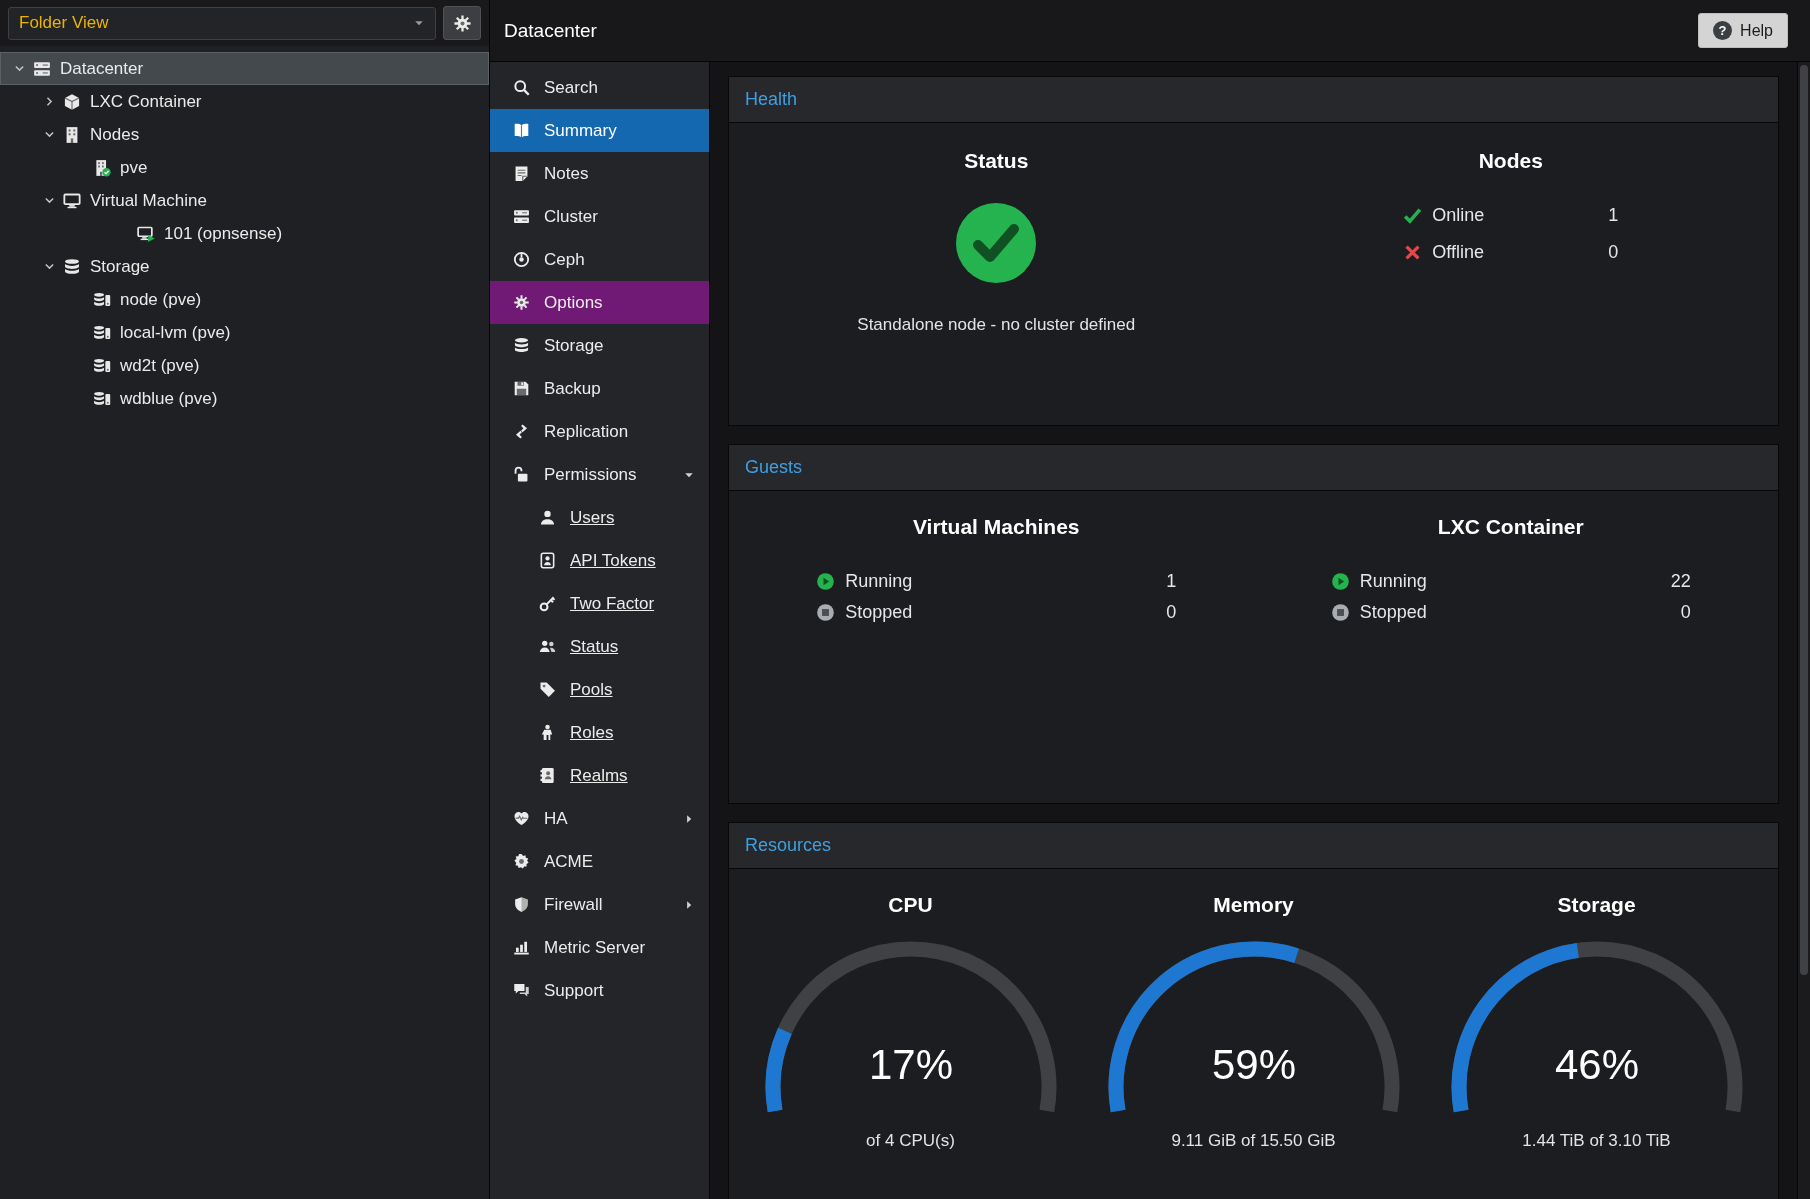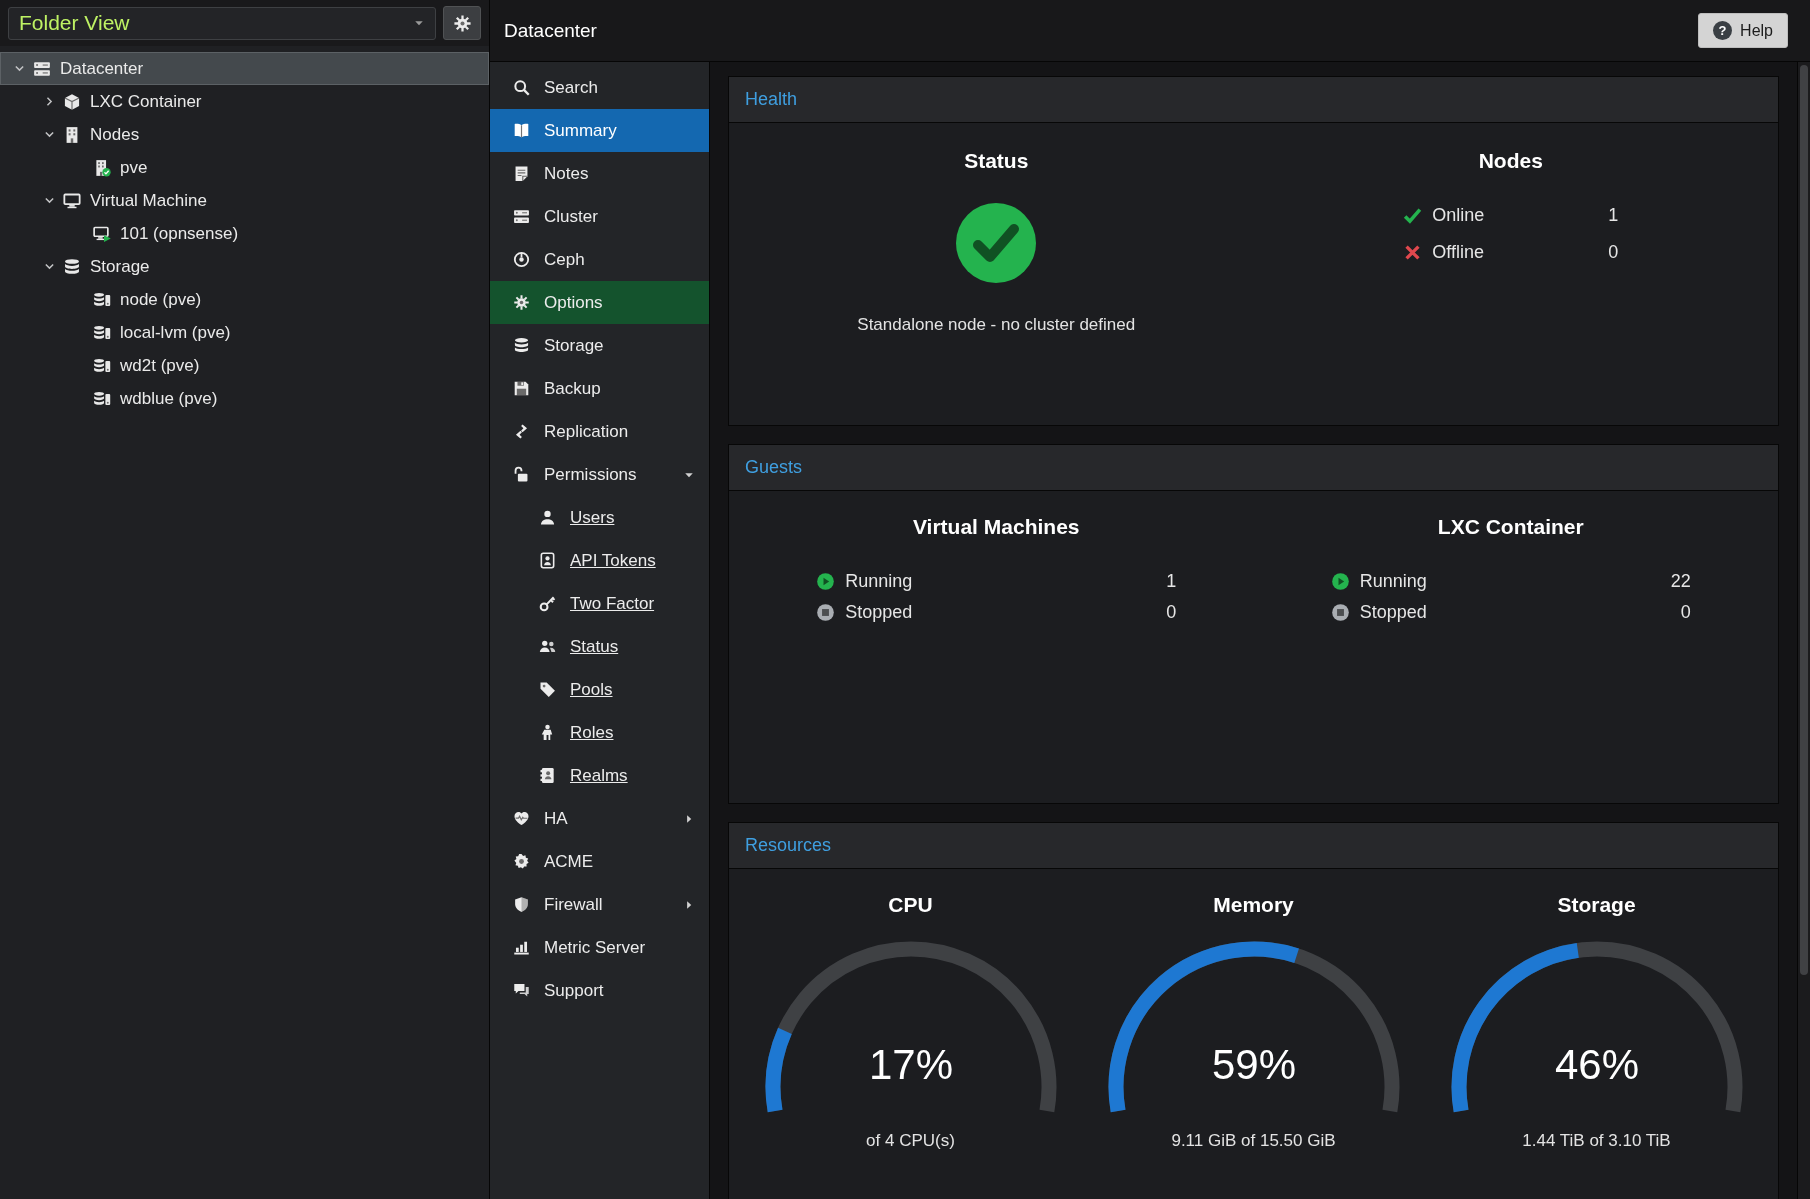--- a/index.html
+++ b/index.html
@@ -3,21 +3,21 @@
 <meta charset="utf-8">
 <style>
   *{box-sizing:border-box;margin:0;padding:0;}
   html,body{width:1810px;height:1199px;overflow:hidden;}
   body{background:#131314;font-family:"Liberation Sans","DejaVu Sans",sans-serif;color:#e6e6e6;}
   .app{display:flex;width:100%;height:100%;}
 
   
   .tree-panel{width:490px;min-width:490px;background:#1f2023;border-right:1px solid #060606;display:flex;flex-direction:column;}
   .tree-toolbar{height:46px;display:flex;align-items:center;gap:7px;padding:0 8px;background:#19191b;}
-  .combo{flex:1;height:33px;background:#232427;border:1px solid #3e4043;border-radius:3px;display:flex;align-items:center;justify-content:space-between;padding:0 10px;font-size:21px;color:#bef264;cursor:default;}
+  .combo{flex:1;height:33px;background:#232427;border:1px solid #3e4043;border-radius:3px;display:flex;align-items:center;justify-content:space-between;padding:0 10px;font-size:17px;color:#eab308;cursor:default;}
   .combo-arrow{color:#9a9a9a;display:inline-flex;}
   .gear-btn{width:38px;height:34px;background:#3c3e41;border:1px solid #505254;border-radius:3px;color:#ececec;display:flex;align-items:center;justify-content:center;cursor:pointer;}
   .gear-btn svg{width:19px;height:19px;}
   .tree{flex:1;padding-top:6px;overflow:hidden;}
   .tree-row{height:33px;display:flex;align-items:center;font-size:17px;color:#eaeaea;cursor:default;white-space:nowrap;}
   .tree-row.selected{background:#44494d;box-shadow:inset 0 0 0 1px #5c6165;}
   .expander{width:22px;height:16px;display:inline-flex;align-items:center;justify-content:center;flex:none;}
   .expander svg{width:13px;height:13px;}
   .tree-icon{width:20px;height:19px;margin:0 8px 0 2px;display:inline-flex;align-items:center;justify-content:center;color:#e8e8e8;flex:none;}
   .tree-icon svg{width:18px;height:18px;}
@@ -29,21 +29,21 @@
   .help-btn{background:#d4d4d4;border:1px solid #bdbdbd;border-radius:3px;height:35px;padding:0 14px;font-size:16px;color:#1c1c1c;display:flex;align-items:center;gap:8px;font-family:inherit;cursor:pointer;}
   .help-q{width:19px;height:19px;border-radius:50%;background:#3a3f44;color:#ffffff;font-size:13px;display:flex;align-items:center;justify-content:center;font-weight:bold;}
 
   .body-row{flex:1;display:flex;min-height:0;}
 
   
   .menu{width:220px;min-width:220px;background:#232528;border-right:1px solid #060606;padding-top:4px;overflow:hidden;}
   .menu-item{height:43px;display:flex;align-items:center;gap:13px;padding:0 14px 0 22px;font-size:17px;color:#ececec;cursor:pointer;position:relative;white-space:nowrap;}
   .menu-item.indent{padding-left:48px;text-decoration:underline;}
   .menu-item.selected{background:var(--sel,#1468b0);color:#ffffff;}
-  .menu-item.hover{background:#14532d;}
+  .menu-item.hover{background:#701a75;}
   .menu-icon{width:19px;height:19px;display:inline-flex;align-items:center;justify-content:center;flex:none;}
   .menu-icon svg{width:17px;height:17px;}
   .menu-caret{position:absolute;right:14px;display:inline-flex;color:#d2d2d2;}
   .menu-caret svg{width:12px;height:12px;}
 
   
   .content{flex:1;padding:14px 18px;overflow:hidden;background:#141416;min-width:0;}
   .panel{background:#1c1d20;border:1px solid #070707;margin-bottom:18px;}
   .panel-header{height:46px;display:flex;align-items:center;padding:0 16px;font-size:18px;color:var(--accent,#3f9fe0);background:#27282b;border-bottom:1px solid #070707;}
   .health-body{display:flex;padding:26px 10px 90px;justify-content:center;}
@@ -175,21 +175,21 @@
           </span>
           <span class="tree-icon">
             <svg viewBox="0 0 16 16">
               <rect x="1.2" y="2.2" width="13.6" height="8.6" rx="0.8" fill="none" stroke="currentColor" stroke-width="1.6"></rect>
               <rect x="5.6" y="11.6" width="4.8" height="1.5" fill="currentColor"></rect>
               <rect x="4" y="13.1" width="8" height="1.3" fill="currentColor"></rect>
             </svg>
           </span>
           <span class="tree-label">Virtual Machine</span>
         </div>
-        <div class="tree-row" style="padding-left: 68px;">
+        <div class="tree-row" style="padding-left: 68px; margin-left: 44px;">
           <span class="expander"></span>
           <span class="tree-icon">
             <svg viewBox="0 0 16 16">
               <rect x="1" y="2.2" width="12.2" height="7.8" rx="0.8" fill="none" stroke="currentColor" stroke-width="1.5"></rect>
               <rect x="4.6" y="10.8" width="4" height="1.4" fill="currentColor"></rect>
               <rect x="3.2" y="12.2" width="6.8" height="1.2" fill="currentColor"></rect>
               <path d="M9.8 9.2 15.8 12 9.8 15z" fill="#24b34e"></path>
             </svg>
           </span>
           <span class="tree-label">101 (opnsense)</span>

